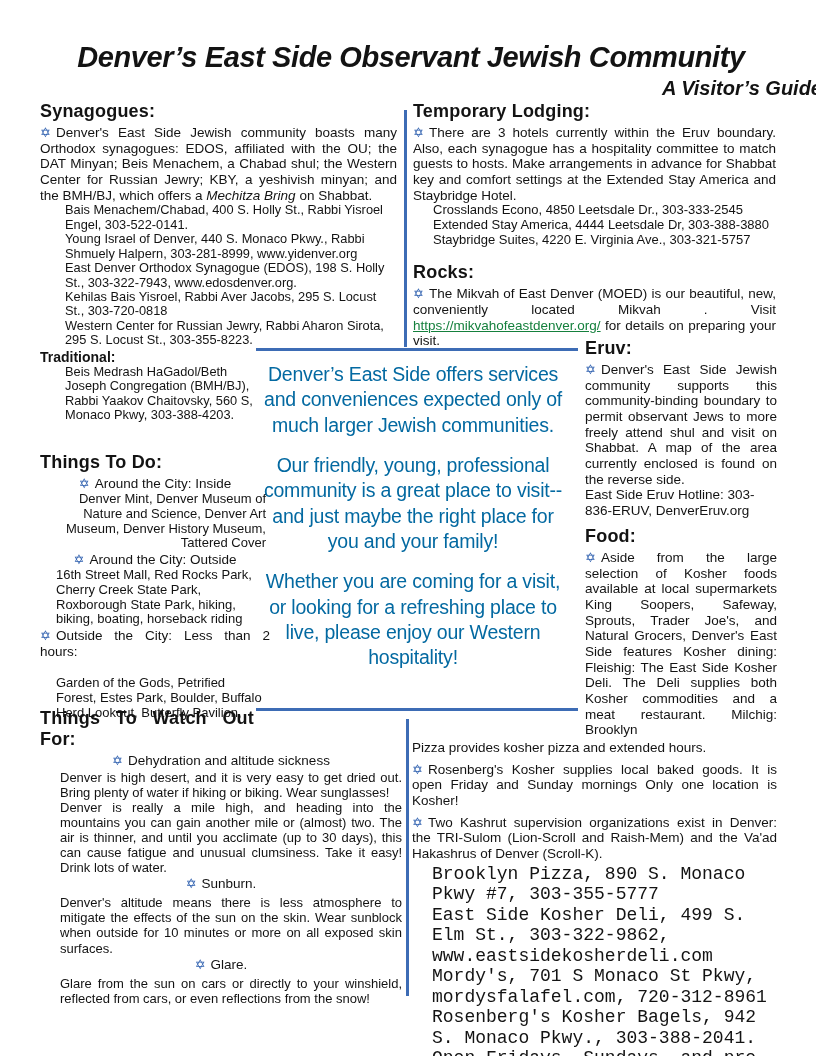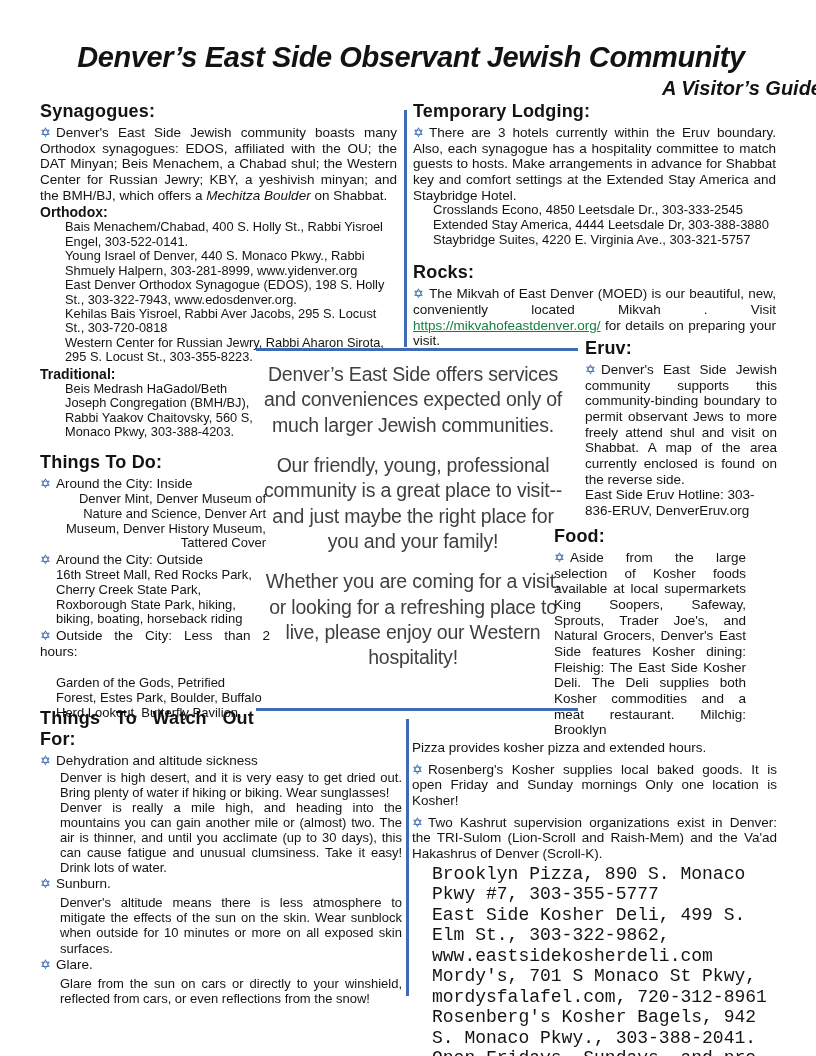--- a/index.html
+++ b/index.html
@@ -11,61 +11,60 @@
   .doc-subtitle{position:absolute;top:77px;left:0;right:0;text-align:right;
                 font-size:20px;font-weight:bold;font-style:italic;}
   
   .sec-h{font-size:18px;font-weight:800;letter-spacing:.2px;margin:0 0 3px 0;}
   .sub-h{font-size:14px;font-weight:bold;margin:1px 0 0 0;}
   .body-j{font-size:13.5px;line-height:1.16;text-align:justify;margin:0;}
   .body-l{font-size:13.5px;line-height:1.16;margin:0;}
   .plist{margin:0;padding:0 0 0 25px;list-style:none;font-size:12.8px;line-height:1.13;}
   .plist li{margin:0;}
   .star{color:#2c5eae;font-size:13px;padding-right:5px;}
-  .bullet-line{font-size:13.5px;line-height:1.2;margin:1px 0 0 0;}
+  .bullet-line{font-size:13.5px;line-height:1.2;margin:1px 0 0 0;text-align:center;}
   .bullet-detail{font-size:13px;line-height:1.16;margin:0 0 0 20px;text-align:justify;}
   .bullet-detail-l{font-size:13px;line-height:1.13;margin:0 0 0 16px;}
   a.doclink{color:#15803d;text-decoration:underline;}
   
   .syn-block{position:absolute;left:40px;top:101px;width:357px;}
   .narrow195{width:196px;}
   .todo-block{position:absolute;left:40px;top:452px;width:230px;}
   .watch-block{position:absolute;left:40px;top:708px;width:362px;}
   .watch-block .sec-h{width:214px;text-align:justify;line-height:1.15;margin-bottom:4px;}
   .lodging-block{position:absolute;left:413px;top:101px;width:363px;}
   .mikvah-gap{margin-top:15px;}
   .eruv-block{position:absolute;left:585px;top:338px;width:192px;}
-  .food-block{position:absolute;left:554px;top:526px;width:192px;}
+  .food-block{position:absolute;left:585px;top:526px;width:192px;}
   .bottomright-block{position:absolute;left:412px;top:740px;width:365px;}
   .bottomright-block .bullet-para{margin-top:6px;}
   .listing-list{margin:2px 0 0 0;padding:0 0 0 20px;list-style:none;font-size:18px;line-height:1.14;font-family:Liberation Mono, monospace;}
   
   .quote-box{position:absolute;left:256px;top:348px;width:322px;height:363px;
              border-top:3px solid #3d6cb5;border-bottom:3px solid #3d6cb5;
              padding-top:11px;box-sizing:border-box;}
   .quote-box p{margin:0 8px 15px 0;font-size:19.5px;line-height:1.3;text-align:center;
-               color:#404040;letter-spacing:-0.2px;}
+               color:#0369a1;letter-spacing:-0.2px;}
   
   .vline-top{position:absolute;left:404px;top:110px;width:3px;height:237px;background:#3d6cb5;}
   .vline-bottom{position:absolute;left:406px;top:719px;width:3px;height:277px;background:#3d6cb5;}
 </style>
 </head>
 <body>
 
 <div class="page">
 
   <div class="doc-title">Denver’s East Side Observant Jewish Community</div>
   <div class="doc-subtitle">A Visitor’s Guide</div>
 
   <div class="vline-top"></div>
 
   <div class="syn-block">
     <h2 class="sec-h">Synagogues:</h2>
-    <p class="body-j"><span class="star">✡</span><span>Denver's East Side Jewish community boasts many Orthodox synagogues: EDOS, affiliated with the OU; the DAT Minyan; Beis Menachem, a Chabad shul; the Western Center for Russian Jewry; KBY, a yeshivish minyan; and the BMH/BJ, which offers a </span><i>Mechitza Boulder</i><span> on Shabbat.</span></p>
-    <h3 class="sub-h">Orthodox:</h3>
+    <p class="body-j"><span class="star">✡</span><span>Denver's East Side Jewish community boasts many Orthodox synagogues: EDOS, affiliated with the OU; the DAT Minyan; Beis Menachem, a Chabad shul; the Western Center for Russian Jewry; KBY, a yeshivish minyan; and the BMH/BJ, which offers a </span><i>Mechitza Bring</i><span> on Shabbat.</span></p>
     <ul class="plist">
       <li>Bais Menachem/Chabad, 400 S. Holly St., Rabbi Yisroel Engel, 303-522-0141.</li>
       <li>Young Israel of Denver, 440 S. Monaco Pkwy., Rabbi Shmuely Halpern, 303-281-8999, www.yidenver.org</li>
       <li>East Denver Orthodox Synagogue (EDOS), 198 S. Holly St., 303-322-7943, www.edosdenver.org.</li>
       <li>Kehilas Bais Yisroel, Rabbi Aver Jacobs, 295 S. Locust St., 303-720-0818</li>
       <li>Western Center for Russian Jewry, Rabbi Aharon Sirota, 295 S. Locust St., 303-355-8223.</li>
     </ul>
     <h3 class="sub-h">Traditional:</h3>
     <ul class="plist narrow195">
       <li>Beis Medrash HaGadol/Beth Joseph Congregation (BMH/BJ), Rabbi Yaakov Chaitovsky, 560 S, Monaco Pkwy, 303-388-4203.</li>

